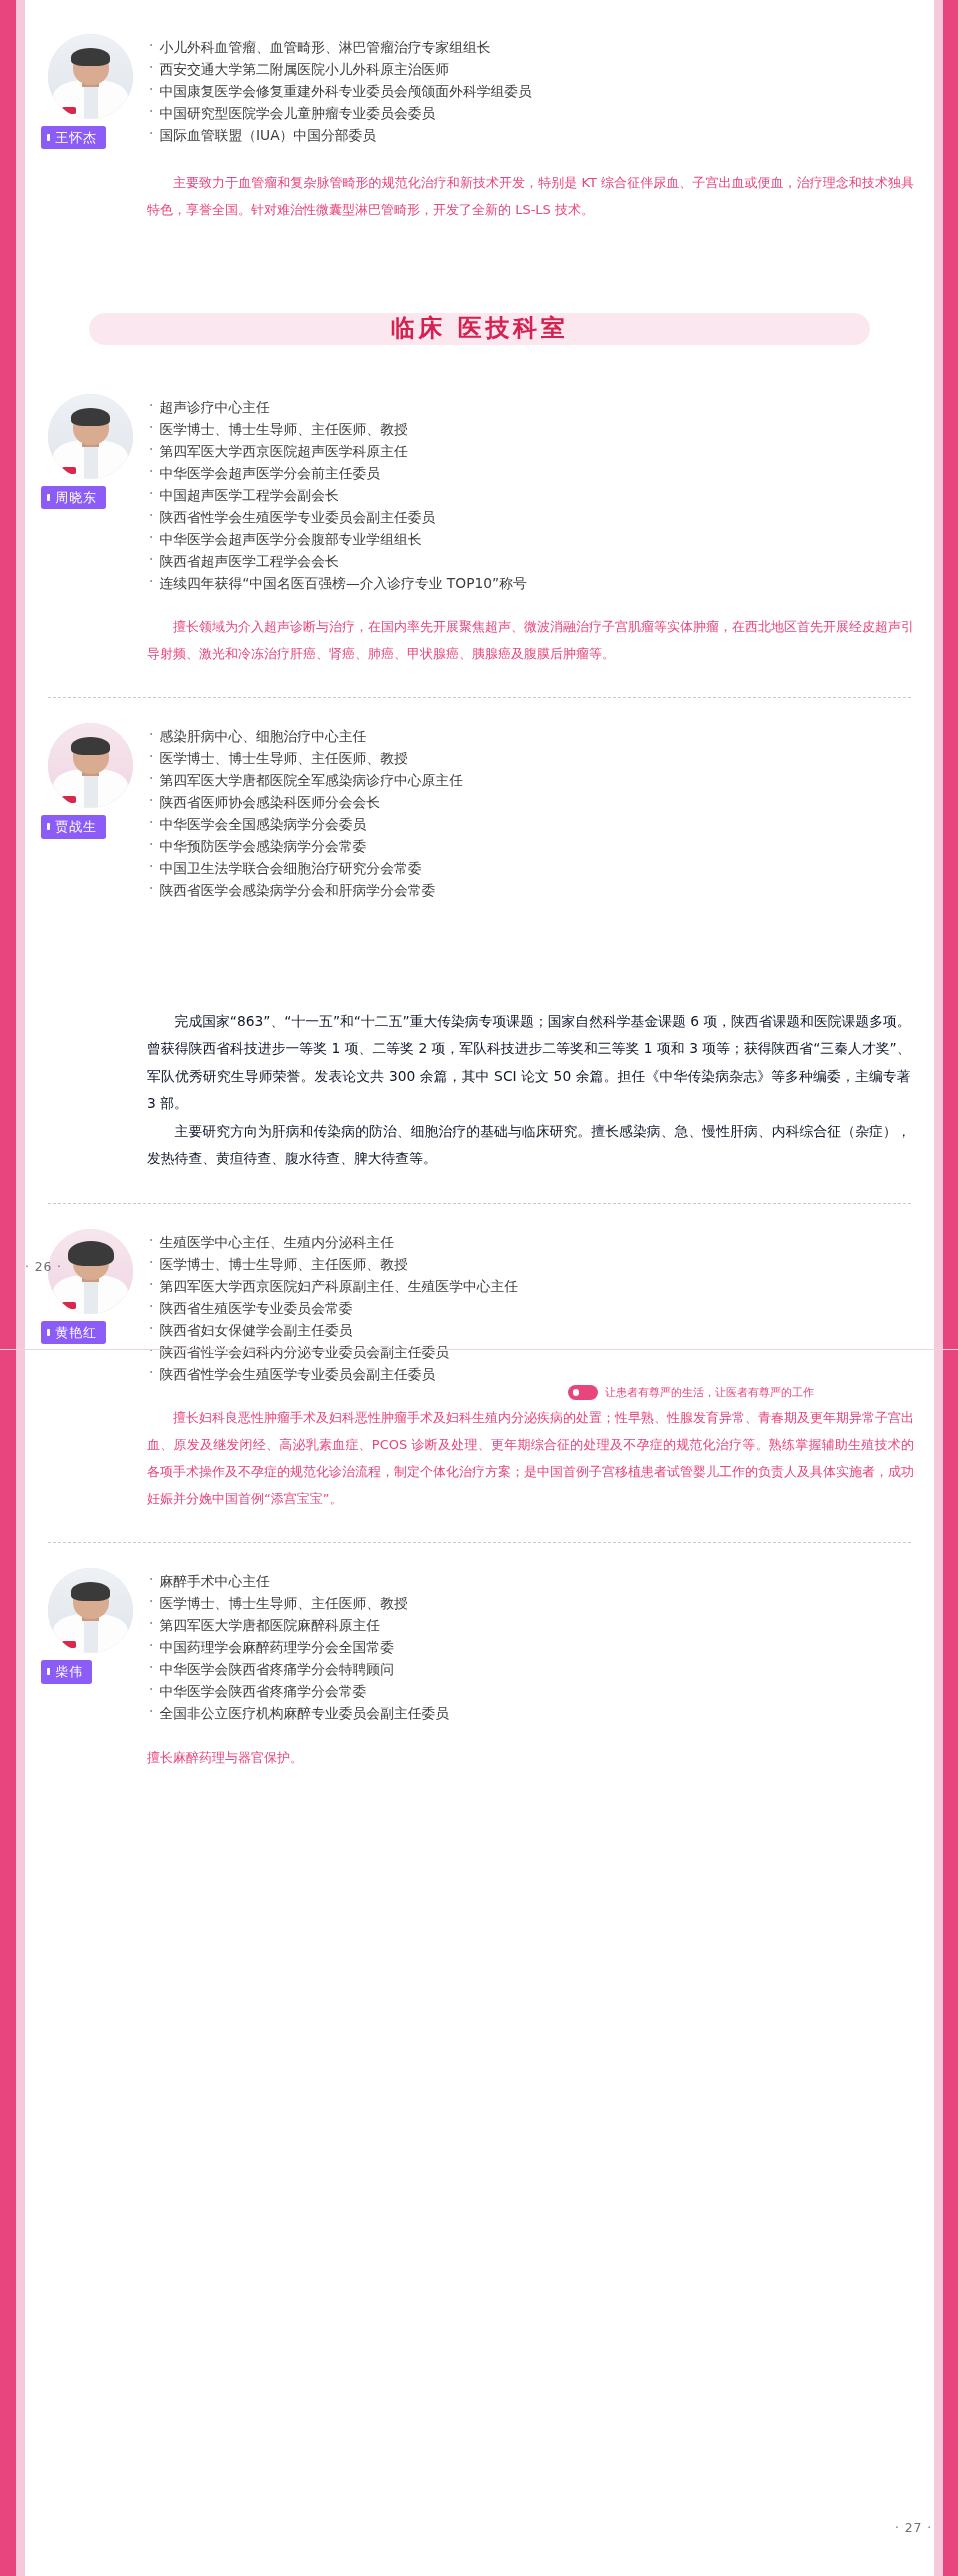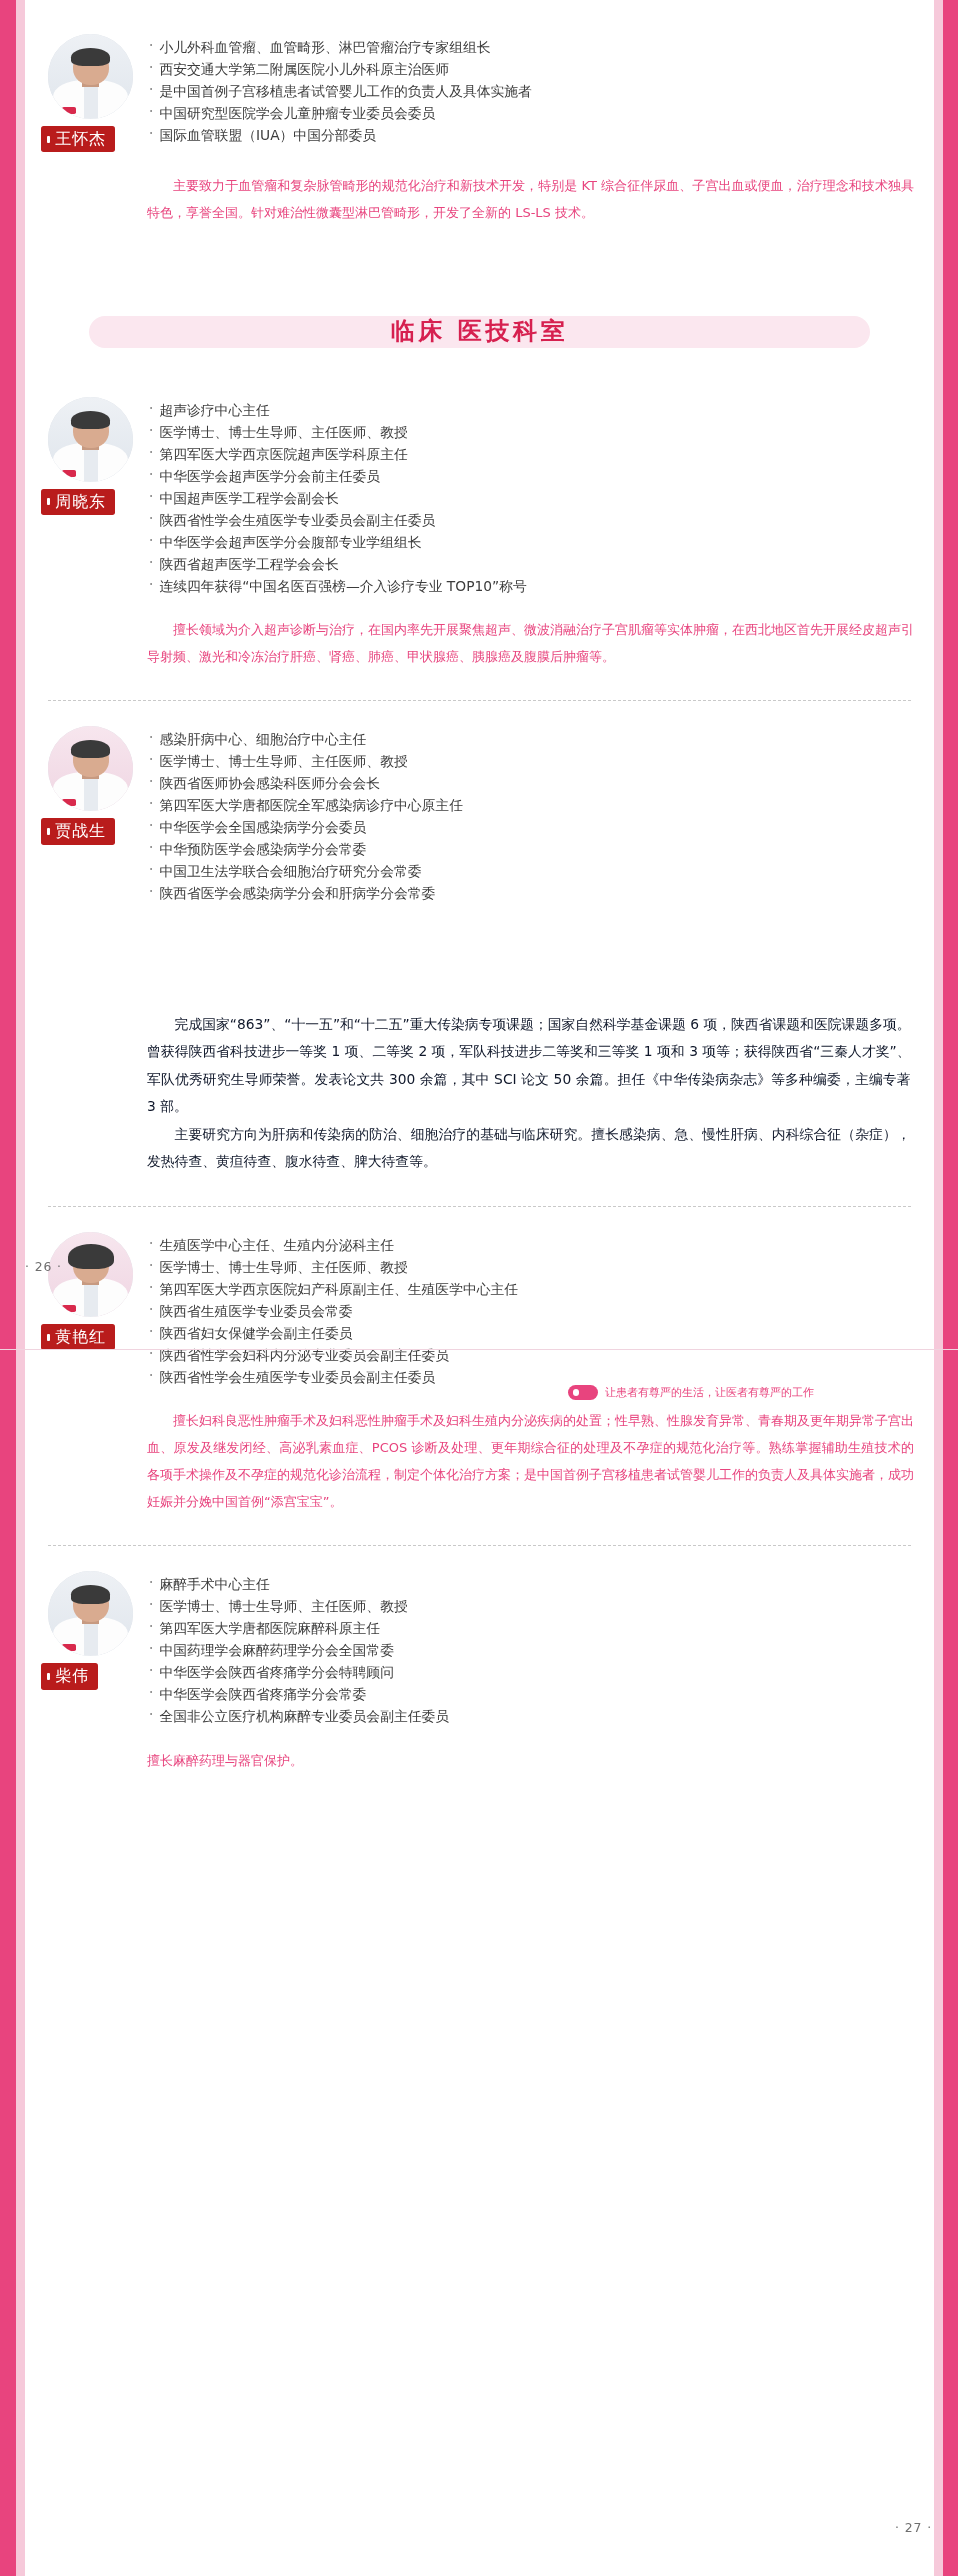--- a/index.html
+++ b/index.html
@@ -65,23 +65,23 @@
   .ph-logo{position:absolute;left:16%;bottom:6%;width:16%;height:8%;background:#d8294c;border-radius:1.8px;}
   .ph-female .ph-hair{left:23%;width:54%;height:30%;bottom:56%;border-radius:52% 52% 34% 34%;}
   .ph-female .ph-coat{background:#fdfdfd;}
   .ph-pink{background:linear-gradient(#f7e6ee,#efd5e2);}
 
   .nametag{
     position:relative;
     margin:7px 0 0 5.3px;
     display:inline-block;
     padding:2.7px 9px 2.7px 14px;
-    background:#b91c1c;
+    background:#8b5cf6;
     color:#ffffff;
-    font-size:16px;
+    font-size:13px;
     letter-spacing:0.9px;
     border-radius:2.7px;
   }
   .nametag:before{
     content:"";
     position:absolute;left:5.3px;top:50%;margin-top:-3.6px;
     width:3.6px;height:7px;background:#ffffff;border-radius:0.9px;
   }
 
   .bullets{
@@ -213,21 +213,21 @@
           <div class="ph-neck"></div>
             <div class="ph-face"></div>
             <div class="ph-hair"></div>
             <div class="ph-logo"></div>
         </div>
         <div class="nametag">王怀杰</div>
       </div>
       <ul class="bullets">
         <li>小儿外科血管瘤、血管畸形、淋巴管瘤治疗专家组组长</li>
         <li>西安交通大学第二附属医院小儿外科原主治医师</li>
-        <li>是中国首例子宫移植患者试管婴儿工作的负责人及具体实施者</li>
+        <li>中国康复医学会修复重建外科专业委员会颅颌面外科学组委员</li>
         <li>中国研究型医院学会儿童肿瘤专业委员会委员</li>
         <li>国际血管联盟（IUA）中国分部委员</li>
       </ul>
     </div>
     <div class="para indent">主要致力于血管瘤和复杂脉管畸形的规范化治疗和新技术开发，特别是 KT 综合征伴尿血、子宫出血或便血，治疗理念和技术独具特色，享誉全国。针对难治性微囊型淋巴管畸形，开发了全新的 LS-LS 技术。</div>
 
     <div class="section-title">
       <div class="band"></div>
       <div class="txt">临床  医技科室</div>
     </div>
@@ -270,22 +270,22 @@
           <div class="ph-neck"></div>
             <div class="ph-face"></div>
             <div class="ph-hair"></div>
             <div class="ph-logo"></div>
         </div>
         <div class="nametag">贾战生</div>
       </div>
       <ul class="bullets">
         <li>感染肝病中心、细胞治疗中心主任</li>
         <li>医学博士、博士生导师、主任医师、教授</li>
+        <li>第四军医大学唐都医院全军感染病诊疗中心原主任</li>
         <li>陕西省医师协会感染科医师分会会长</li>
-        <li>第四军医大学唐都医院全军感染病诊疗中心原主任</li>
         <li>中华医学会全国感染病学分会委员</li>
         <li>中华预防医学会感染病学分会常委</li>
         <li>中国卫生法学联合会细胞治疗研究分会常委</li>
         <li>陕西省医学会感染病学分会和肝病学分会常委</li>
       </ul>
     </div>
 
     <div class="spacer-lg"></div>
 
     <div class="body-para">

